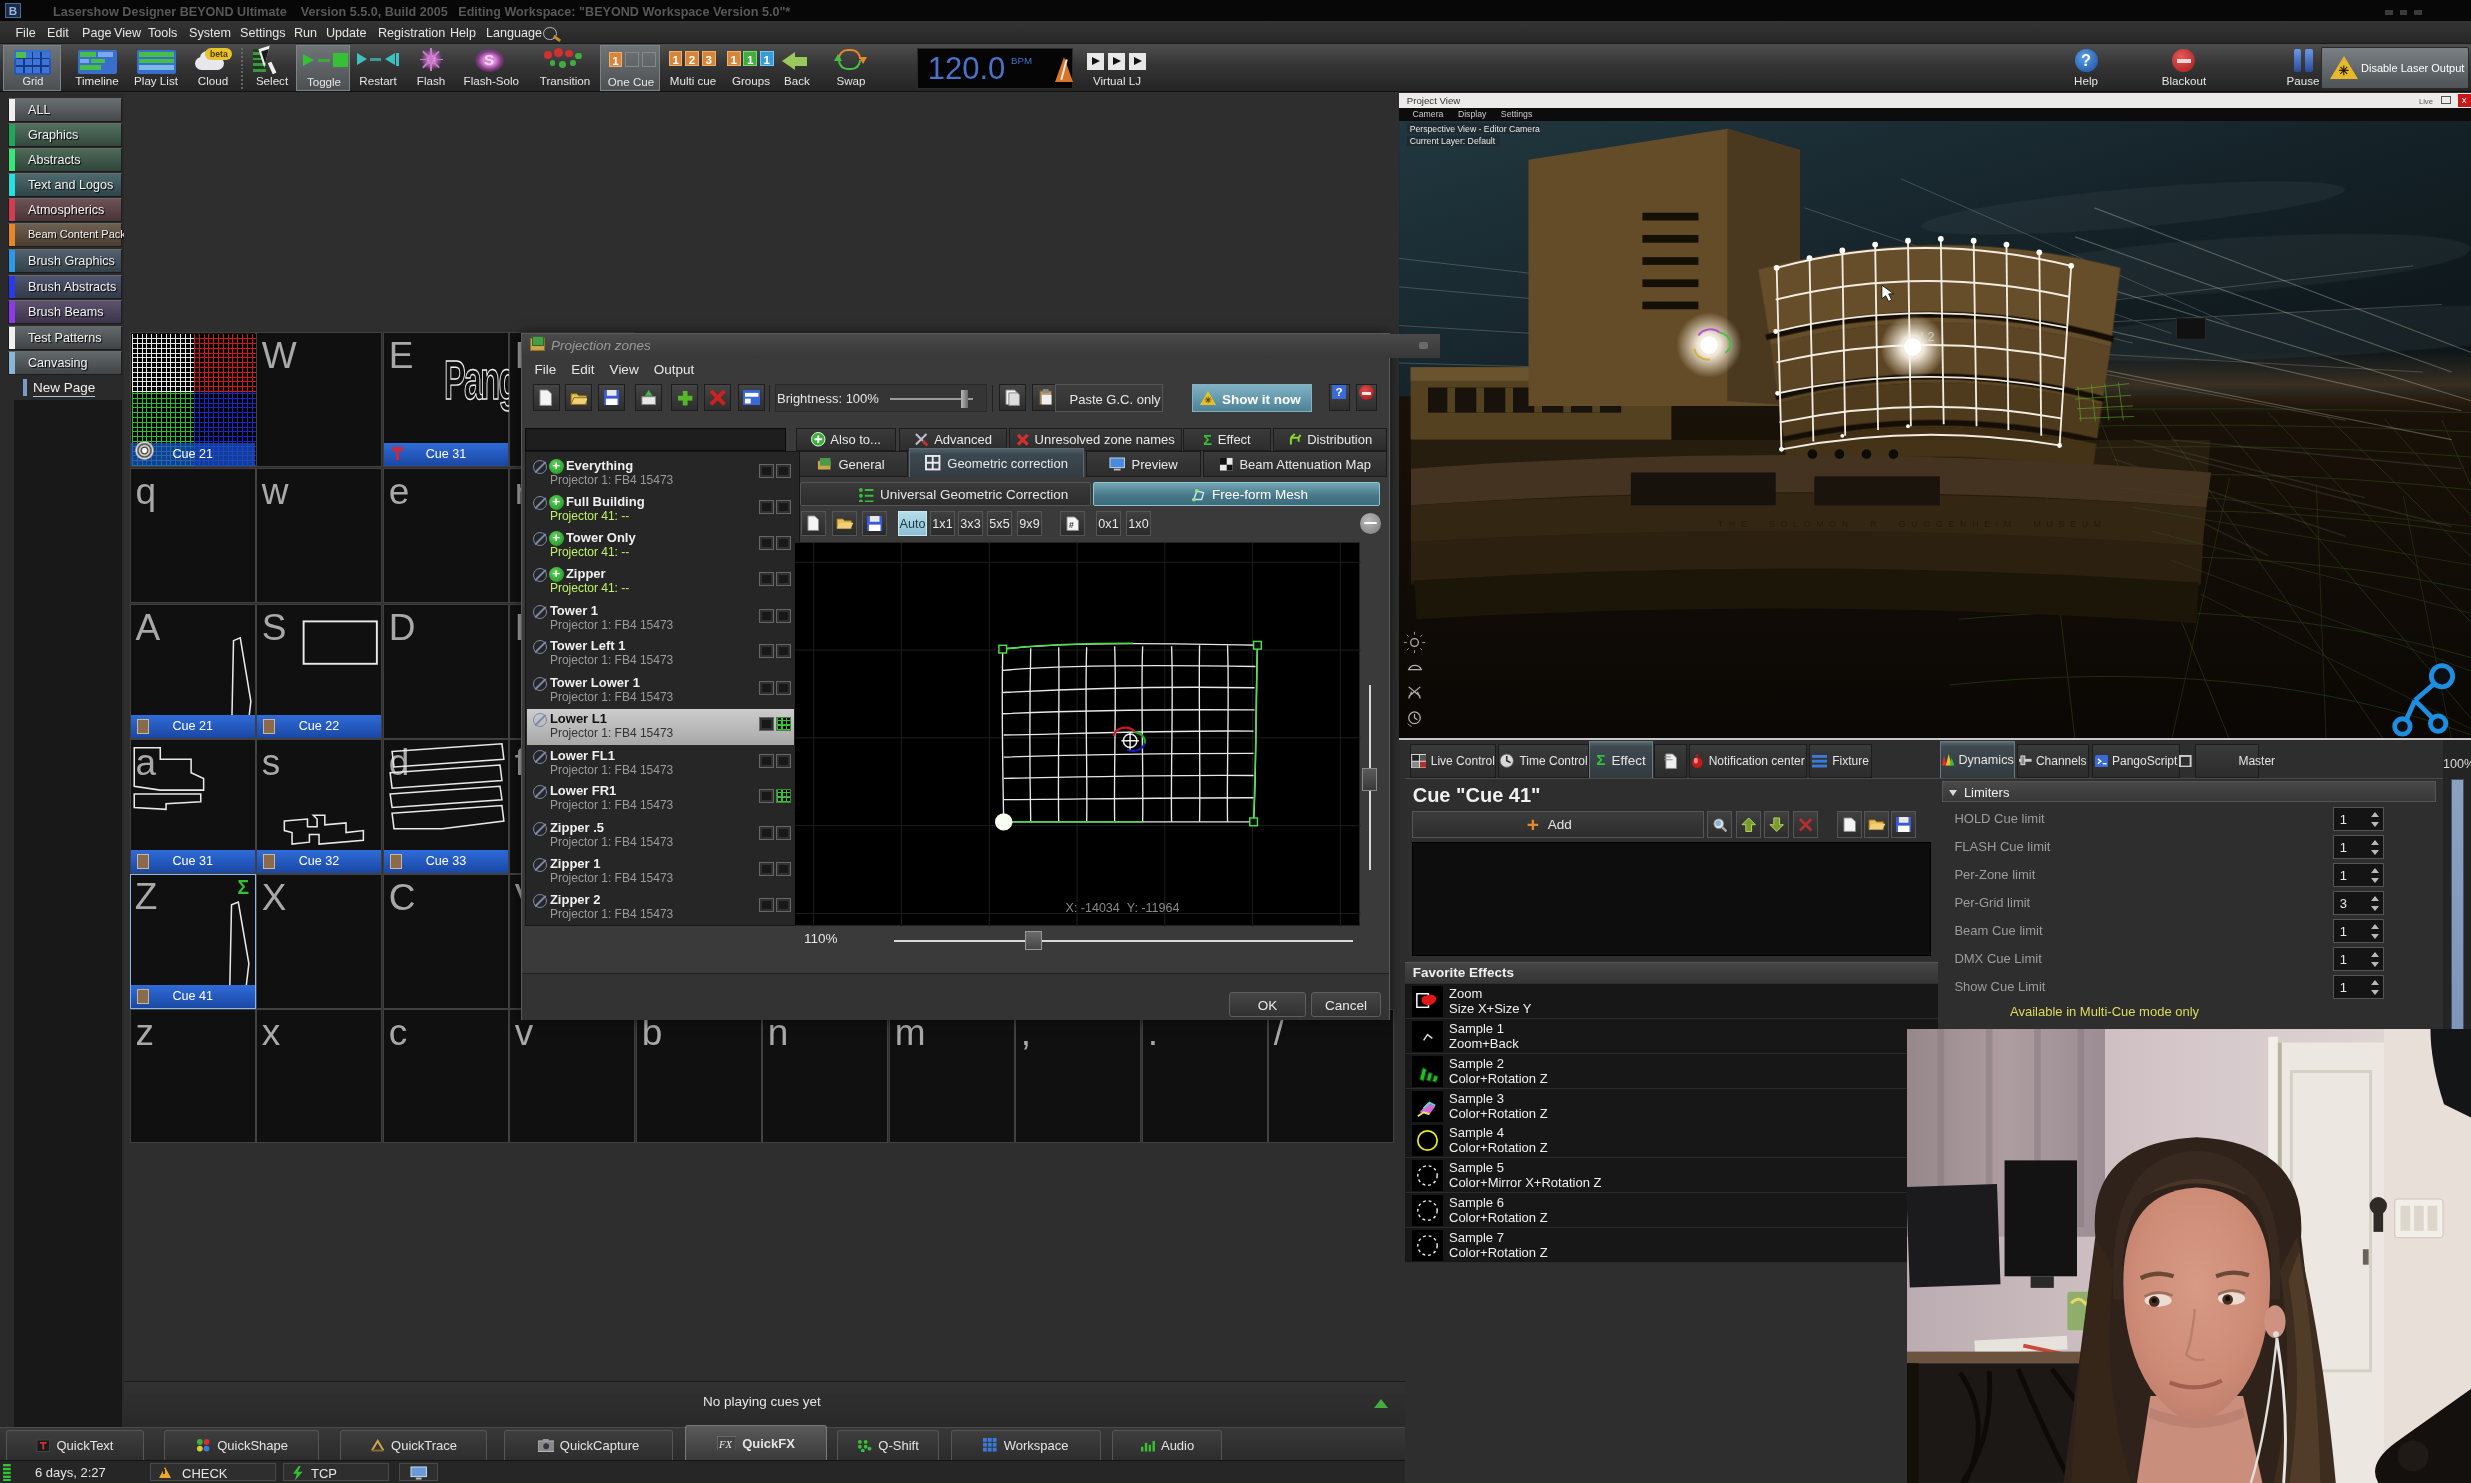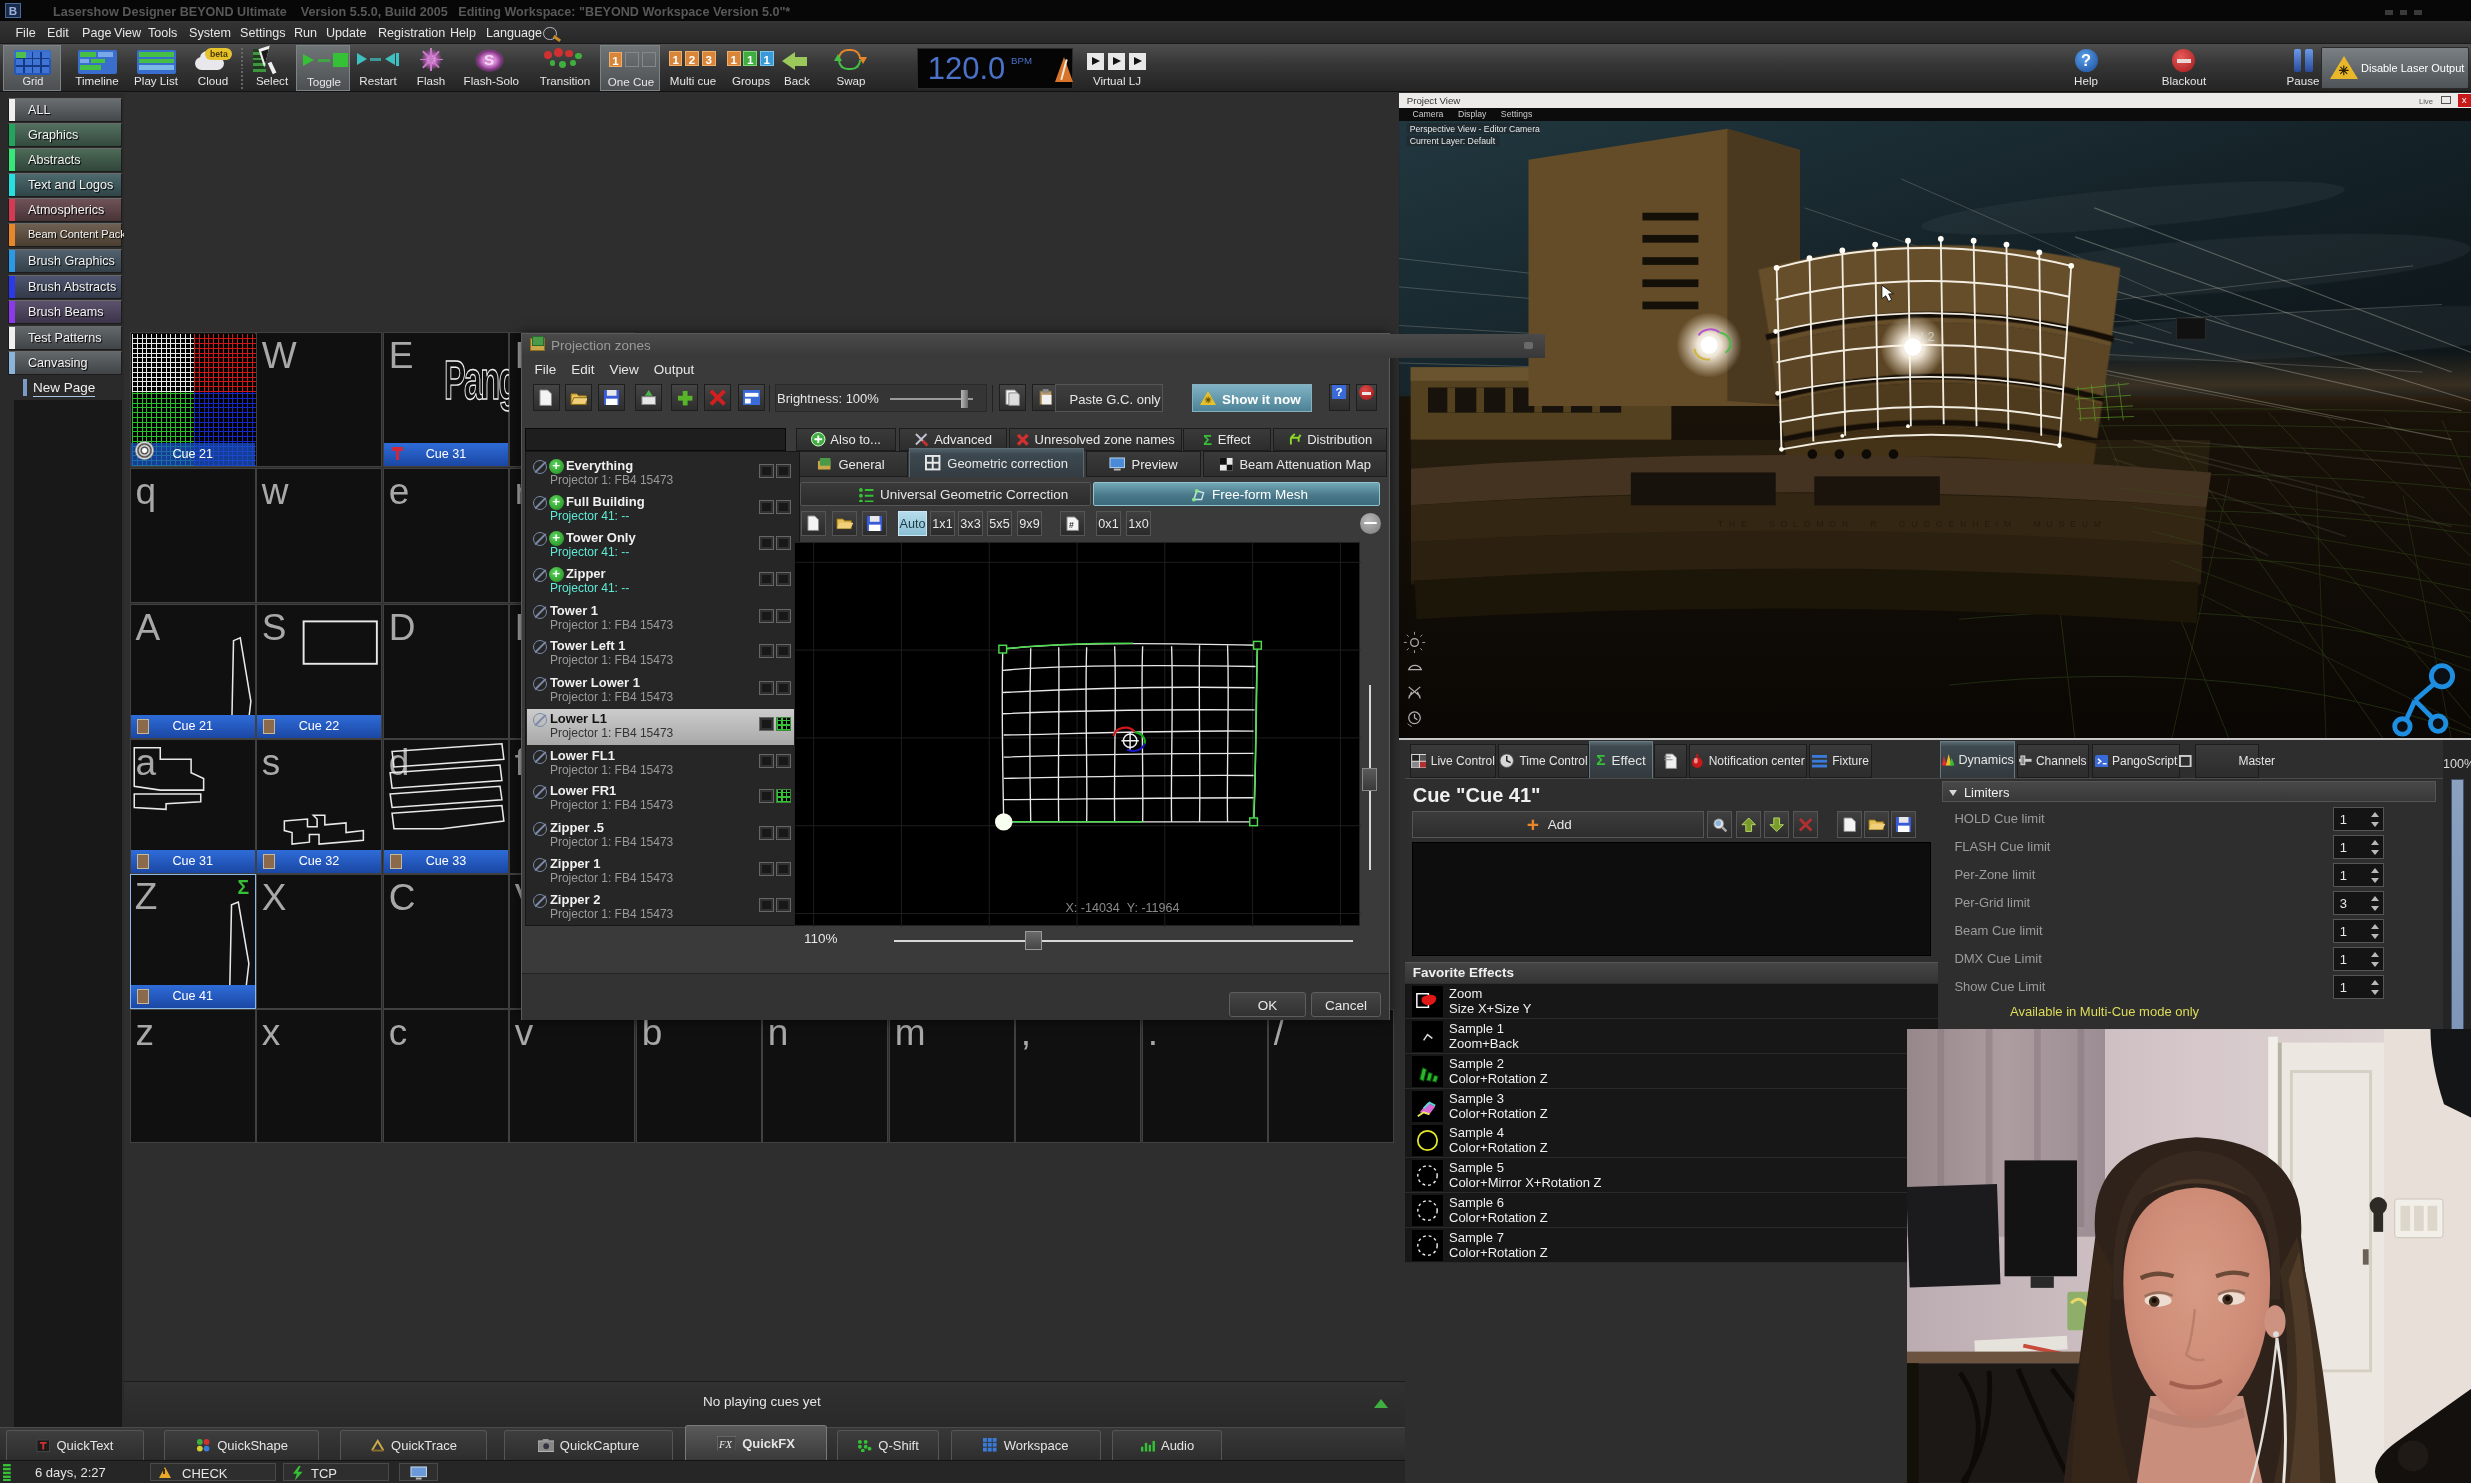--- a/index.html
+++ b/index.html
@@ -18,21 +18,21 @@
   .cico { position:absolute; left:5.8px; top:3.9px; width:12.6px; height:15.4px; background:#8a6a4a; border:1px solid #c8b89a; }
   .dbtn { position:absolute; top:1.9px; width:27px; height:27px; background:linear-gradient(#454545,#2e2e2e); border:1px solid #1e1e1e; display:flex; align-items:center; justify-content:center; }
   .dtab { position:absolute; height:23px; background:linear-gradient(#3a3a3a,#2d2d2d); border:1px solid #1c1c1c; display:flex; align-items:center; justify-content:center; }
   .dtab span { color:#e8e8e8; font-size:13px; white-space:nowrap; }
   .dtab.sel { background:linear-gradient(#51606a 0%, #3c4850 20%, #333c42 100%); border-color:#5a6a72; border-bottom:none; }
   .mbtn { position:absolute; top:1px; width:25px; height:25px; background:linear-gradient(#404040,#2a2a2a); border:1px solid #555; display:flex; align-items:center; justify-content:center; }
   .mbtn span { color:#e8e8e8; font-size:12.6px; }
   .zrow { position:absolute; left:1px; width:273px; height:36px; }
   .zrow .zn { position:absolute; left:39px; top:1.9px; font-size:13px; font-weight:bold; color:#f0f0f0; }
   .zrow .zs { position:absolute; left:23px; top:17.4px; font-size:12px; color:#9a9a9a; }
-  .zrow .zs.red { color:#5eead4; }
+  .zrow .zs.red { color:#bef264; }
   .zno { position:absolute; left:5.8px; top:3.9px; width:14.5px; height:14.5px; border:1.9px solid #7a8aa8; border-radius:50%; }
   .zno:after { content:""; position:absolute; left:-1px; top:4.8px; width:15.4px; height:2.4px; background:#7a8aa8; transform:rotate(-45deg); }
   .zplus { position:absolute; left:22px; top:2.9px; width:15.4px; height:15.4px; background:radial-gradient(circle at 40% 35%,#5ad45a,#1e8a1e); border-radius:50%; }
   .zplus:after { content:"+"; position:absolute; left:3.4px; top:-1px; color:#fff; font-size:13.5px; font-weight:bold; }
   .zcb { position:absolute; top:7.7px; width:15.4px; height:14.5px; background:#181818; border:1px solid #666; box-shadow:inset 0 0 0 1.9px #303030; }
   .zcb.grid { background:#000; box-shadow:none; border-color:#3a8a3a;
     background-image:repeating-linear-gradient(90deg,#35c035 0 1.4px,transparent 1.4px 4.3px),repeating-linear-gradient(0deg,#35c035 0 1.4px,transparent 1.4px 4.3px); }
   .ptab { position:absolute; height:34px; background:linear-gradient(#3a3a3a,#2c2c2c); border:1px solid #1c1c1c; display:flex; align-items:center; justify-content:center; }
   .ptab span { color:#e4e4e4; font-size:12px; white-space:nowrap; }
   .ptab.sel { background:linear-gradient(#5a6a72 0%,#3e4a50 12%,#333a3e 100%); border-color:#6a7a82; border-bottom:none; }
@@ -1057,21 +1057,21 @@
   </div>
 
   <div class="abs" id="rightstrip" style="left:2443px;top:740px;width:29px;height:743px;background:#242424;">
     <div class="abs" style="left:0px;top:17.4px;font-size:12.6px;color:#dcdcdc;">100%</div>
     <div class="abs" style="left:7.7px;top:39px;width:13.5px;height:676px;background:linear-gradient(#8aa2c0,#6a82a8);border:1px solid #44506a;"></div>
     <div class="abs" style="left:7.7px;top:290px;width:13.5px;height:29px;background:#a8bcd8;"></div>
   </div>
 
   <div class="abs" id="dialog" style="left:521px;top:333px;width:869px;height:687px;background:#3a3a3a;border:1px solid #5a5a5a;box-shadow:0 0 11.6px rgba(0,0,0,0.6);">
 
-    <div class="abs" style="left:0;top:0;width:1023px;height:24px;background:linear-gradient(#4a4a4a,#383838);">
+    <div class="abs" style="left:0;top:0;width:918px;height:24px;background:linear-gradient(#4a4a4a,#383838);font-style:italic;">
       <div class="abs" style="left:7.7px;top:3.9px;width:15.4px;height:13.5px;background:#caa84a;border:1px solid #8a7020;"></div>
       <div class="abs" style="left:9.7px;top:1.9px;width:12.6px;height:9.7px;background:#4a9a4a;border:1px solid #2a6a2a;"></div>
       <div class="abs" style="left:29px;top:3.9px;font-size:13.5px;color:#9a9a9a;">Projection zones</div>
       <div class="abs" style="right:11.6px;top:7.7px;width:9.7px;height:7.7px;background:#6a6a6a;border-radius:1.9px;"></div>
     </div>
 
     <div class="abs txt" style="left:12.6px;top:28px;font-size:13.5px;">File&nbsp;&nbsp;&nbsp;&nbsp;Edit&nbsp;&nbsp;&nbsp;&nbsp;View&nbsp;&nbsp;&nbsp;&nbsp;Output</div>
 
     <div class="abs" style="left:0;top:48px;width:867px;height:33px;">
       <div class="dbtn" style="left:10.6px;">

